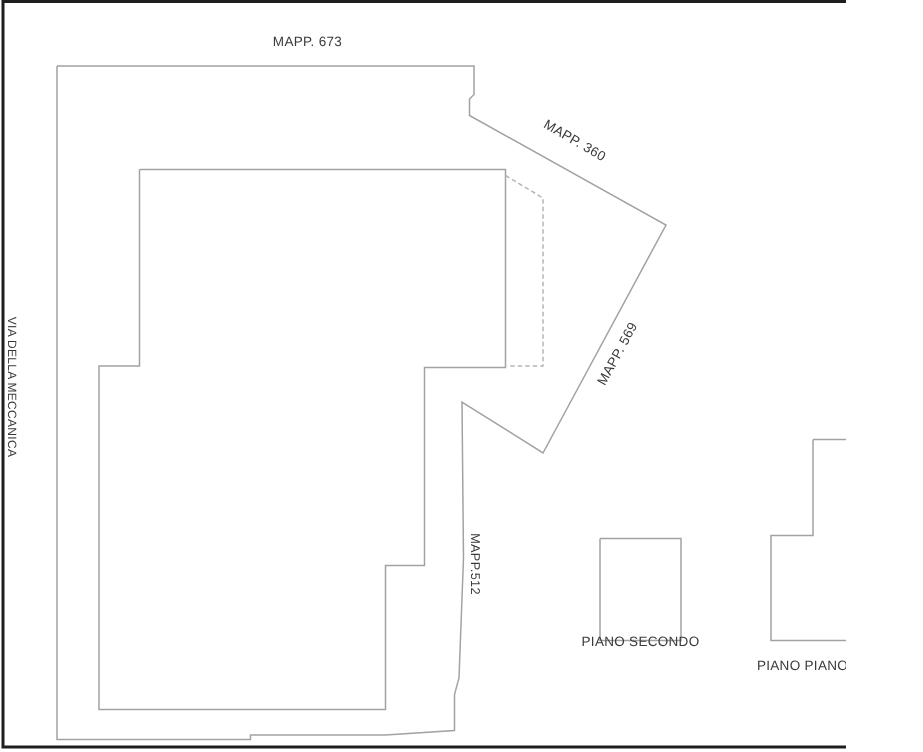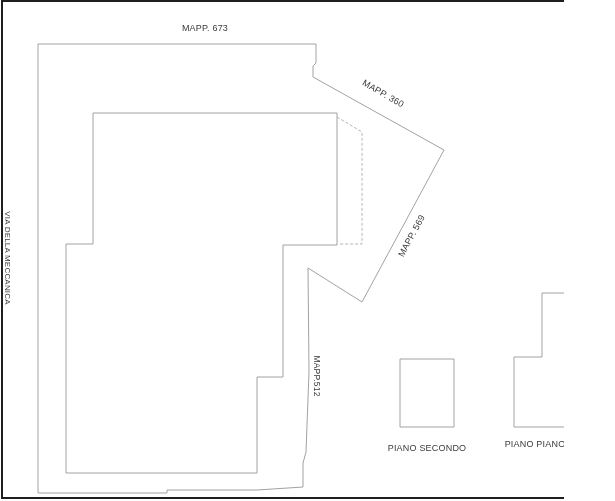--- a/index.html
+++ b/index.html
@@ -58,21 +58,21 @@
     left: 317px; top: 376px;
     font-size: 8.5px;
     transform: translate(-50%, -50%) rotate(90deg);
   }
   [data-name="label-street"] {
     left: 7px; top: 258px;
     font-size: 8px;
     transform: translate(-50%, -50%) rotate(90deg);
   }
   [data-name="label-piano-secondo"] {
-    left: 420px; top: 448px;
+    left: 420px; top: 428px;
     transform: translate(-50%, -50%);
     padding-left: 14px;
   }
   [data-name="label-piano-primo"] {
     left: 535px; top: 444px;
     transform: translate(-50%, -50%);
   }
 </style>
 </head>
 <body>

